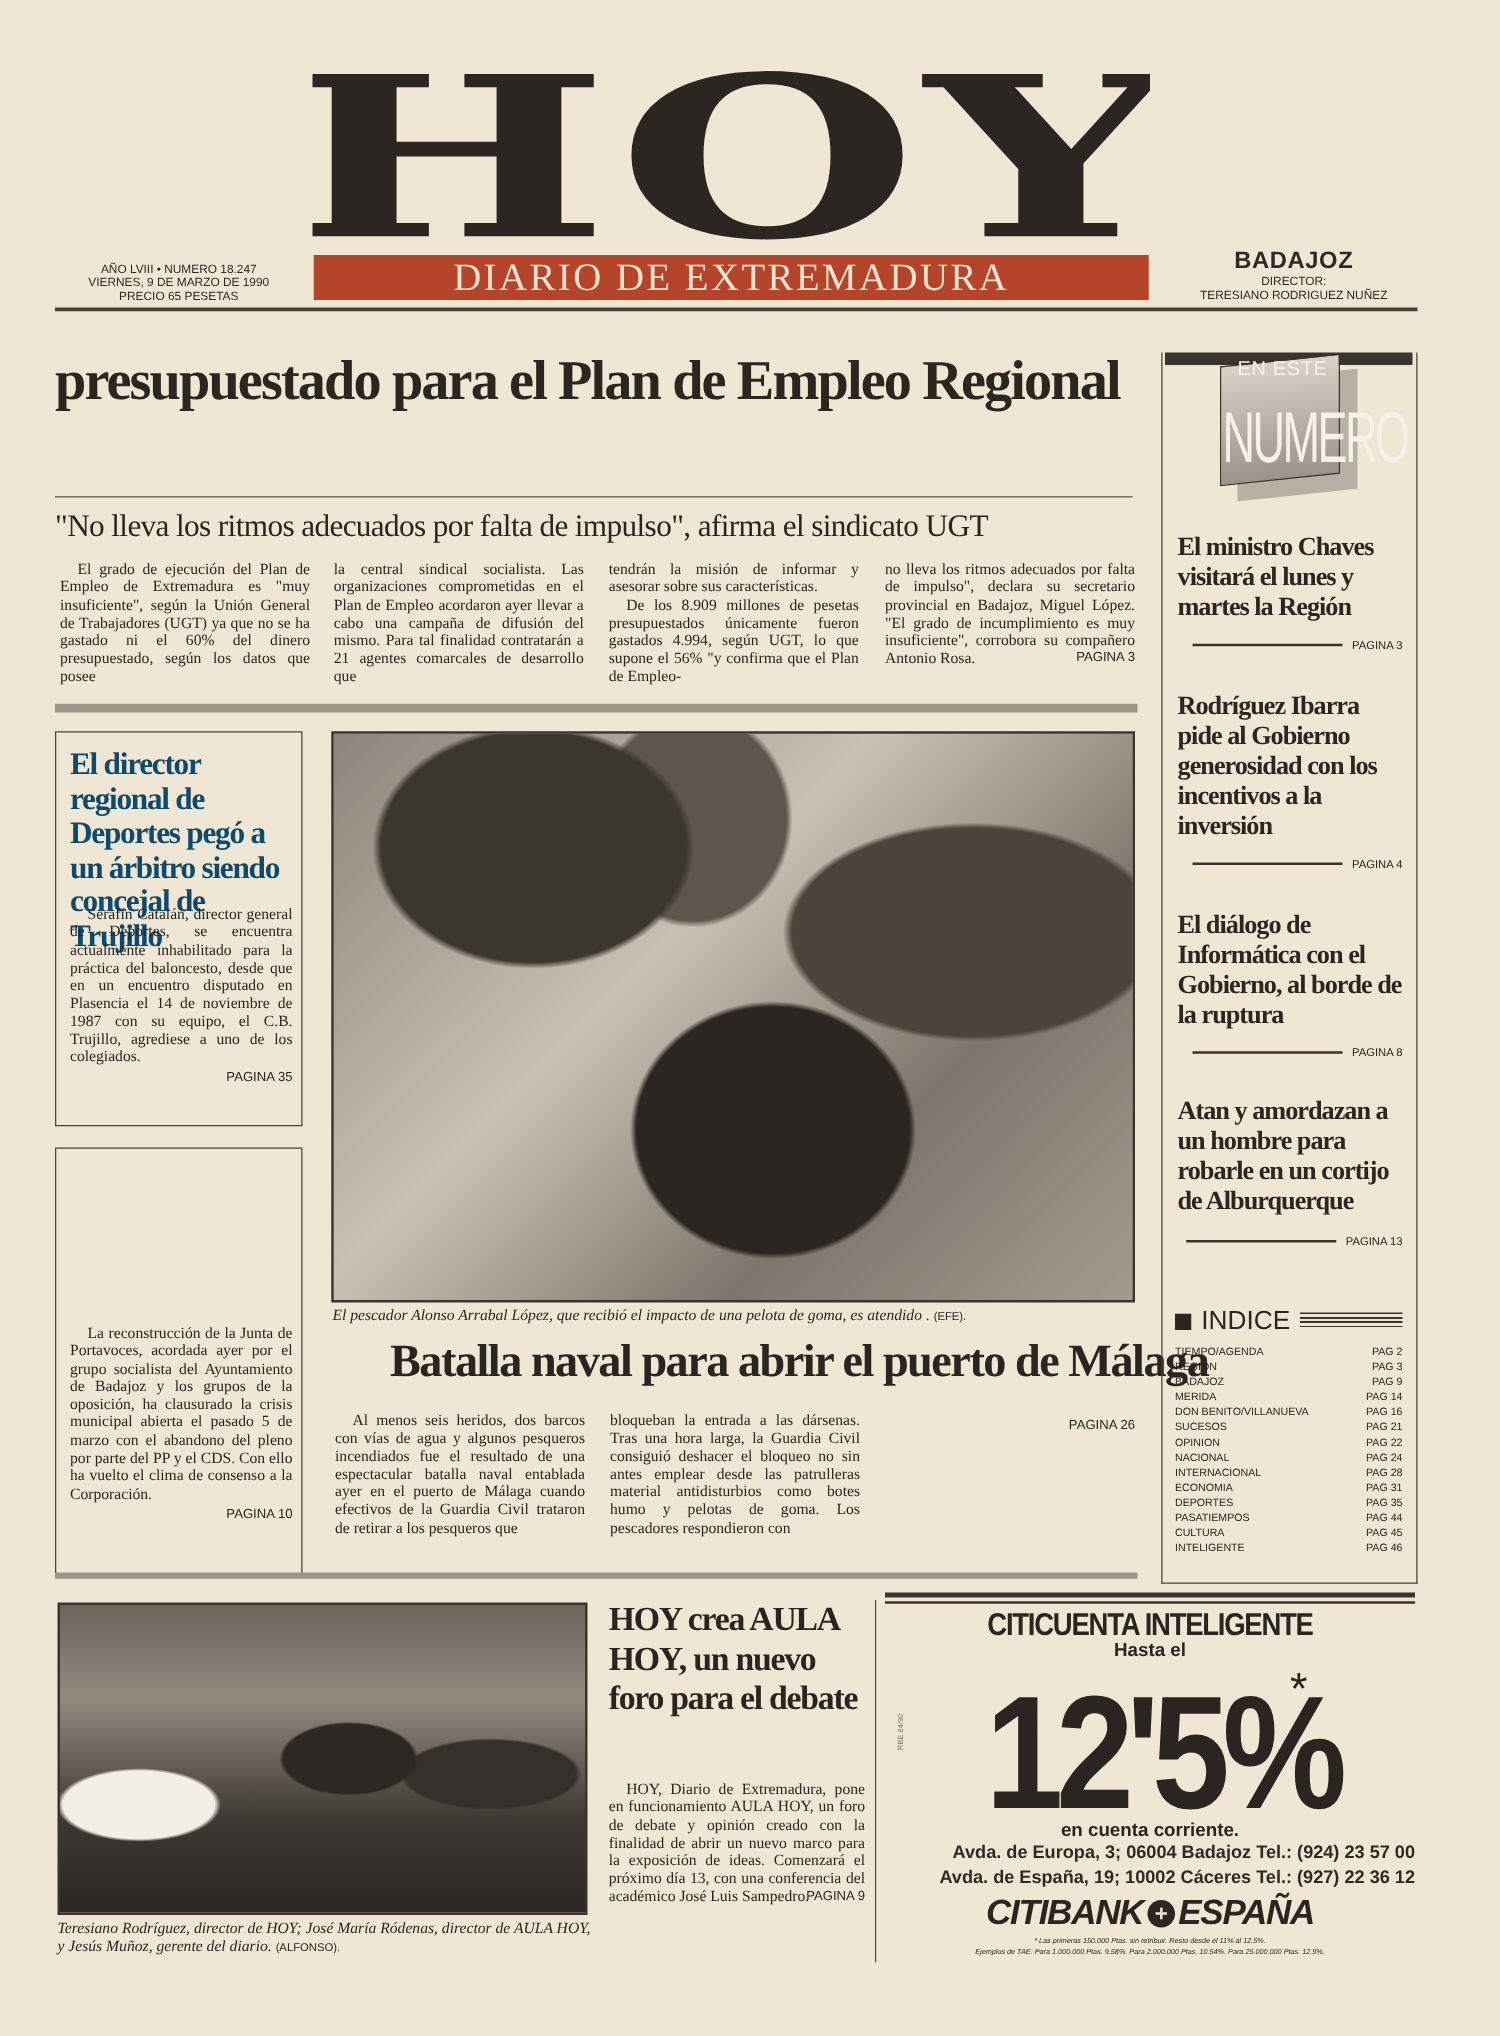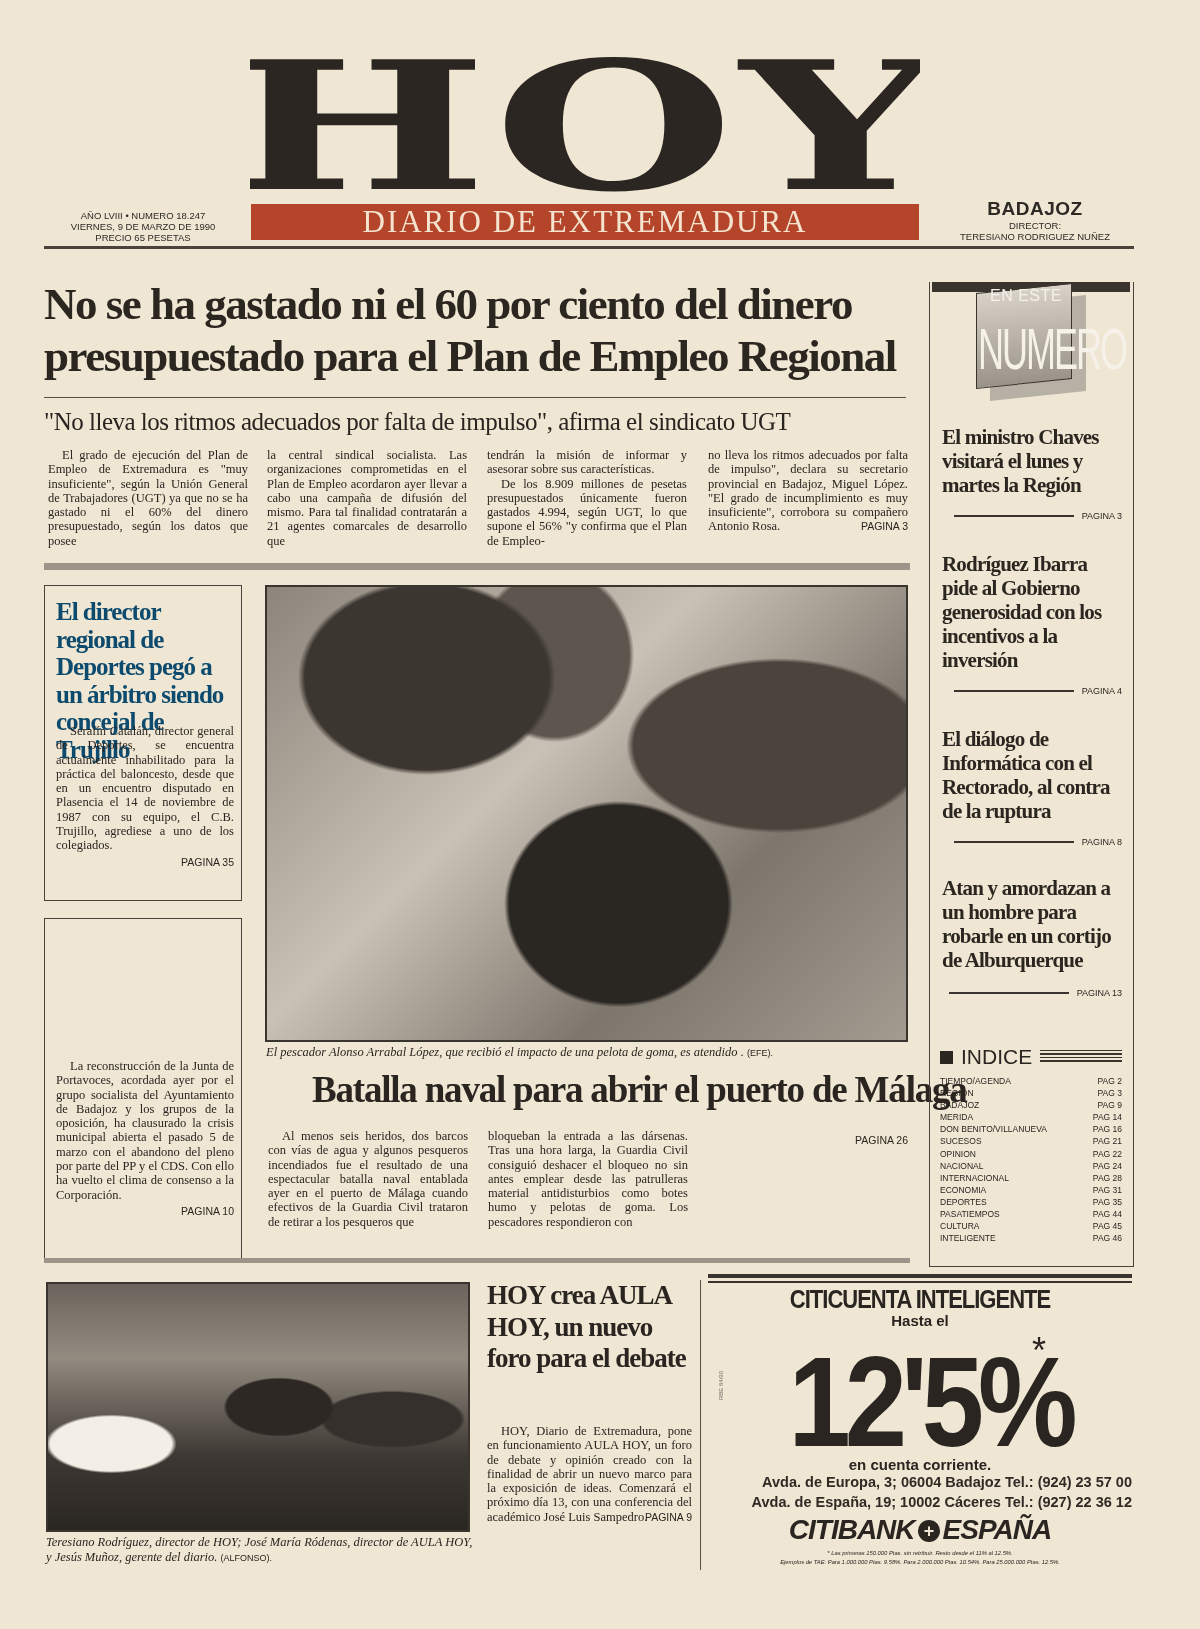--- a/index.html
+++ b/index.html
@@ -124,21 +124,20 @@
   <div>PRECIO 65 PESETAS</div>
 </div>
 <div class="abs meta-right sans">
   <div class="city">BADAJOZ</div>
   <div class="line">DIRECTOR:</div>
   <div class="line">TERESIANO RODRIGUEZ NUÑEZ</div>
 </div>
 <div class="abs rule-top"></div>
 
 <div class="abs headline">
-  <div>No se ha gastado ni el 60 por ciento del dinero</div>
   <div>presupuestado para el Plan de Empleo Regional</div>
 </div>
 <div class="abs lead-rule"></div>
 <div class="abs subhead">"No lleva los ritmos adecuados por falta de impulso", afirma el sindicato UGT</div>
 
 <div class="abs body-text" style="left:48px;top:448px;width:200px;">
   <span class="indent">El grado de ejecución del Plan de Empleo de Extremadura es "muy insuficiente", según la Unión General de Trabajadores (UGT) ya que no se ha gastado ni el 60% del dinero presupuestado, según los datos que posee</span>
 </div>
 <div class="abs body-text" style="left:267px;top:448px;width:200px;">
   <span>la central sindical socialista. Las organizaciones comprometidas en el Plan de Empleo acordaron ayer llevar a cabo una campaña de difusión del mismo. Para tal finalidad contratarán a 21 agentes comarcales de desarrollo que</span>
@@ -212,21 +211,21 @@
     </div>
 </div>
 <div class="abs" style="left:942px;top:552px;width:180px;">
   <div class="sb-item-title">Rodríguez Ibarra pide al Gobierno generosidad con los incentivos a la inversión</div>
   <div class="sb-pag" style="margin-top:14px;">
       <span class="ln"></span>
       <span>PAGINA 4</span>
     </div>
 </div>
 <div class="abs" style="left:942px;top:727px;width:180px;">
-  <div class="sb-item-title">El diálogo de Informática con el Rectorado, al contra de la ruptura</div>
+  <div class="sb-item-title">El diálogo de Informática con el Gobierno, al borde de la ruptura</div>
   <div class="sb-pag" style="margin-top:14px;">
       <span class="ln"></span>
       <span>PAGINA 8</span>
     </div>
 </div>
 <div class="abs" style="left:942px;top:876px;width:180px;">
   <div class="sb-item-title">Atan y amordazan a un hombre para robarle en un cortijo de Alburquerque</div>
   <div class="sb-pag" style="margin-top:16px;">
       <span class="ln"></span>
       <span>PAGINA 13</span>

